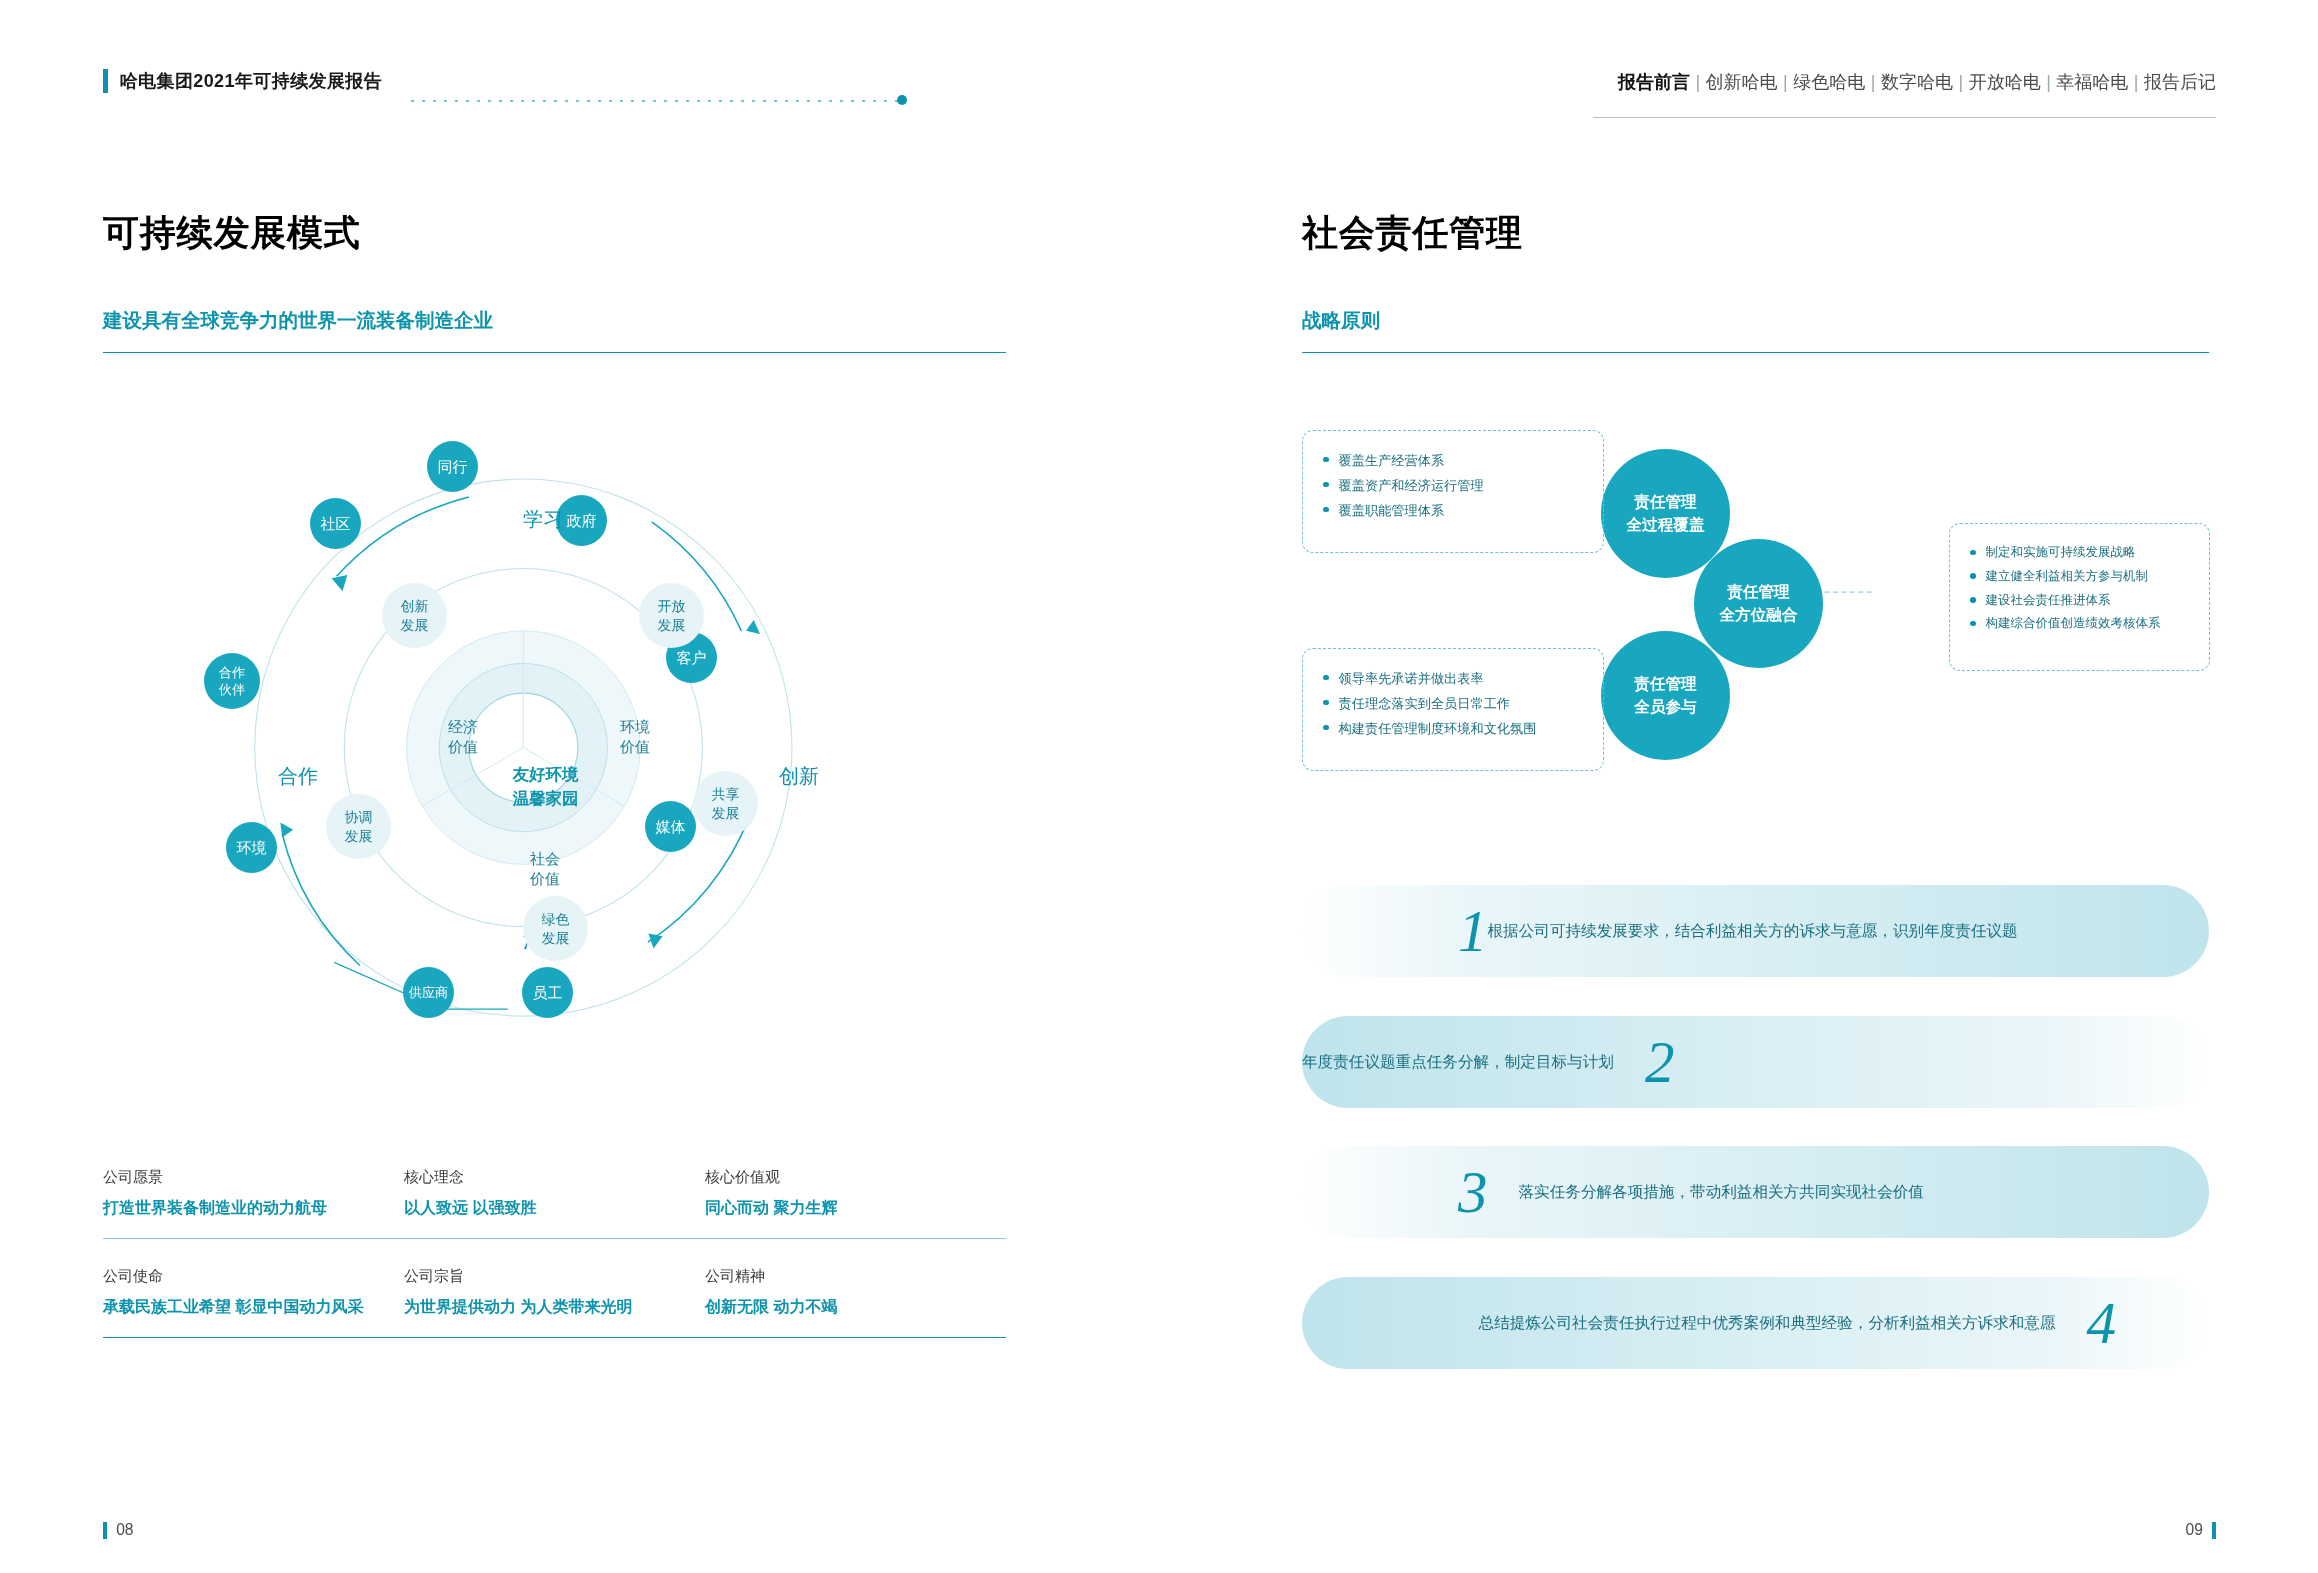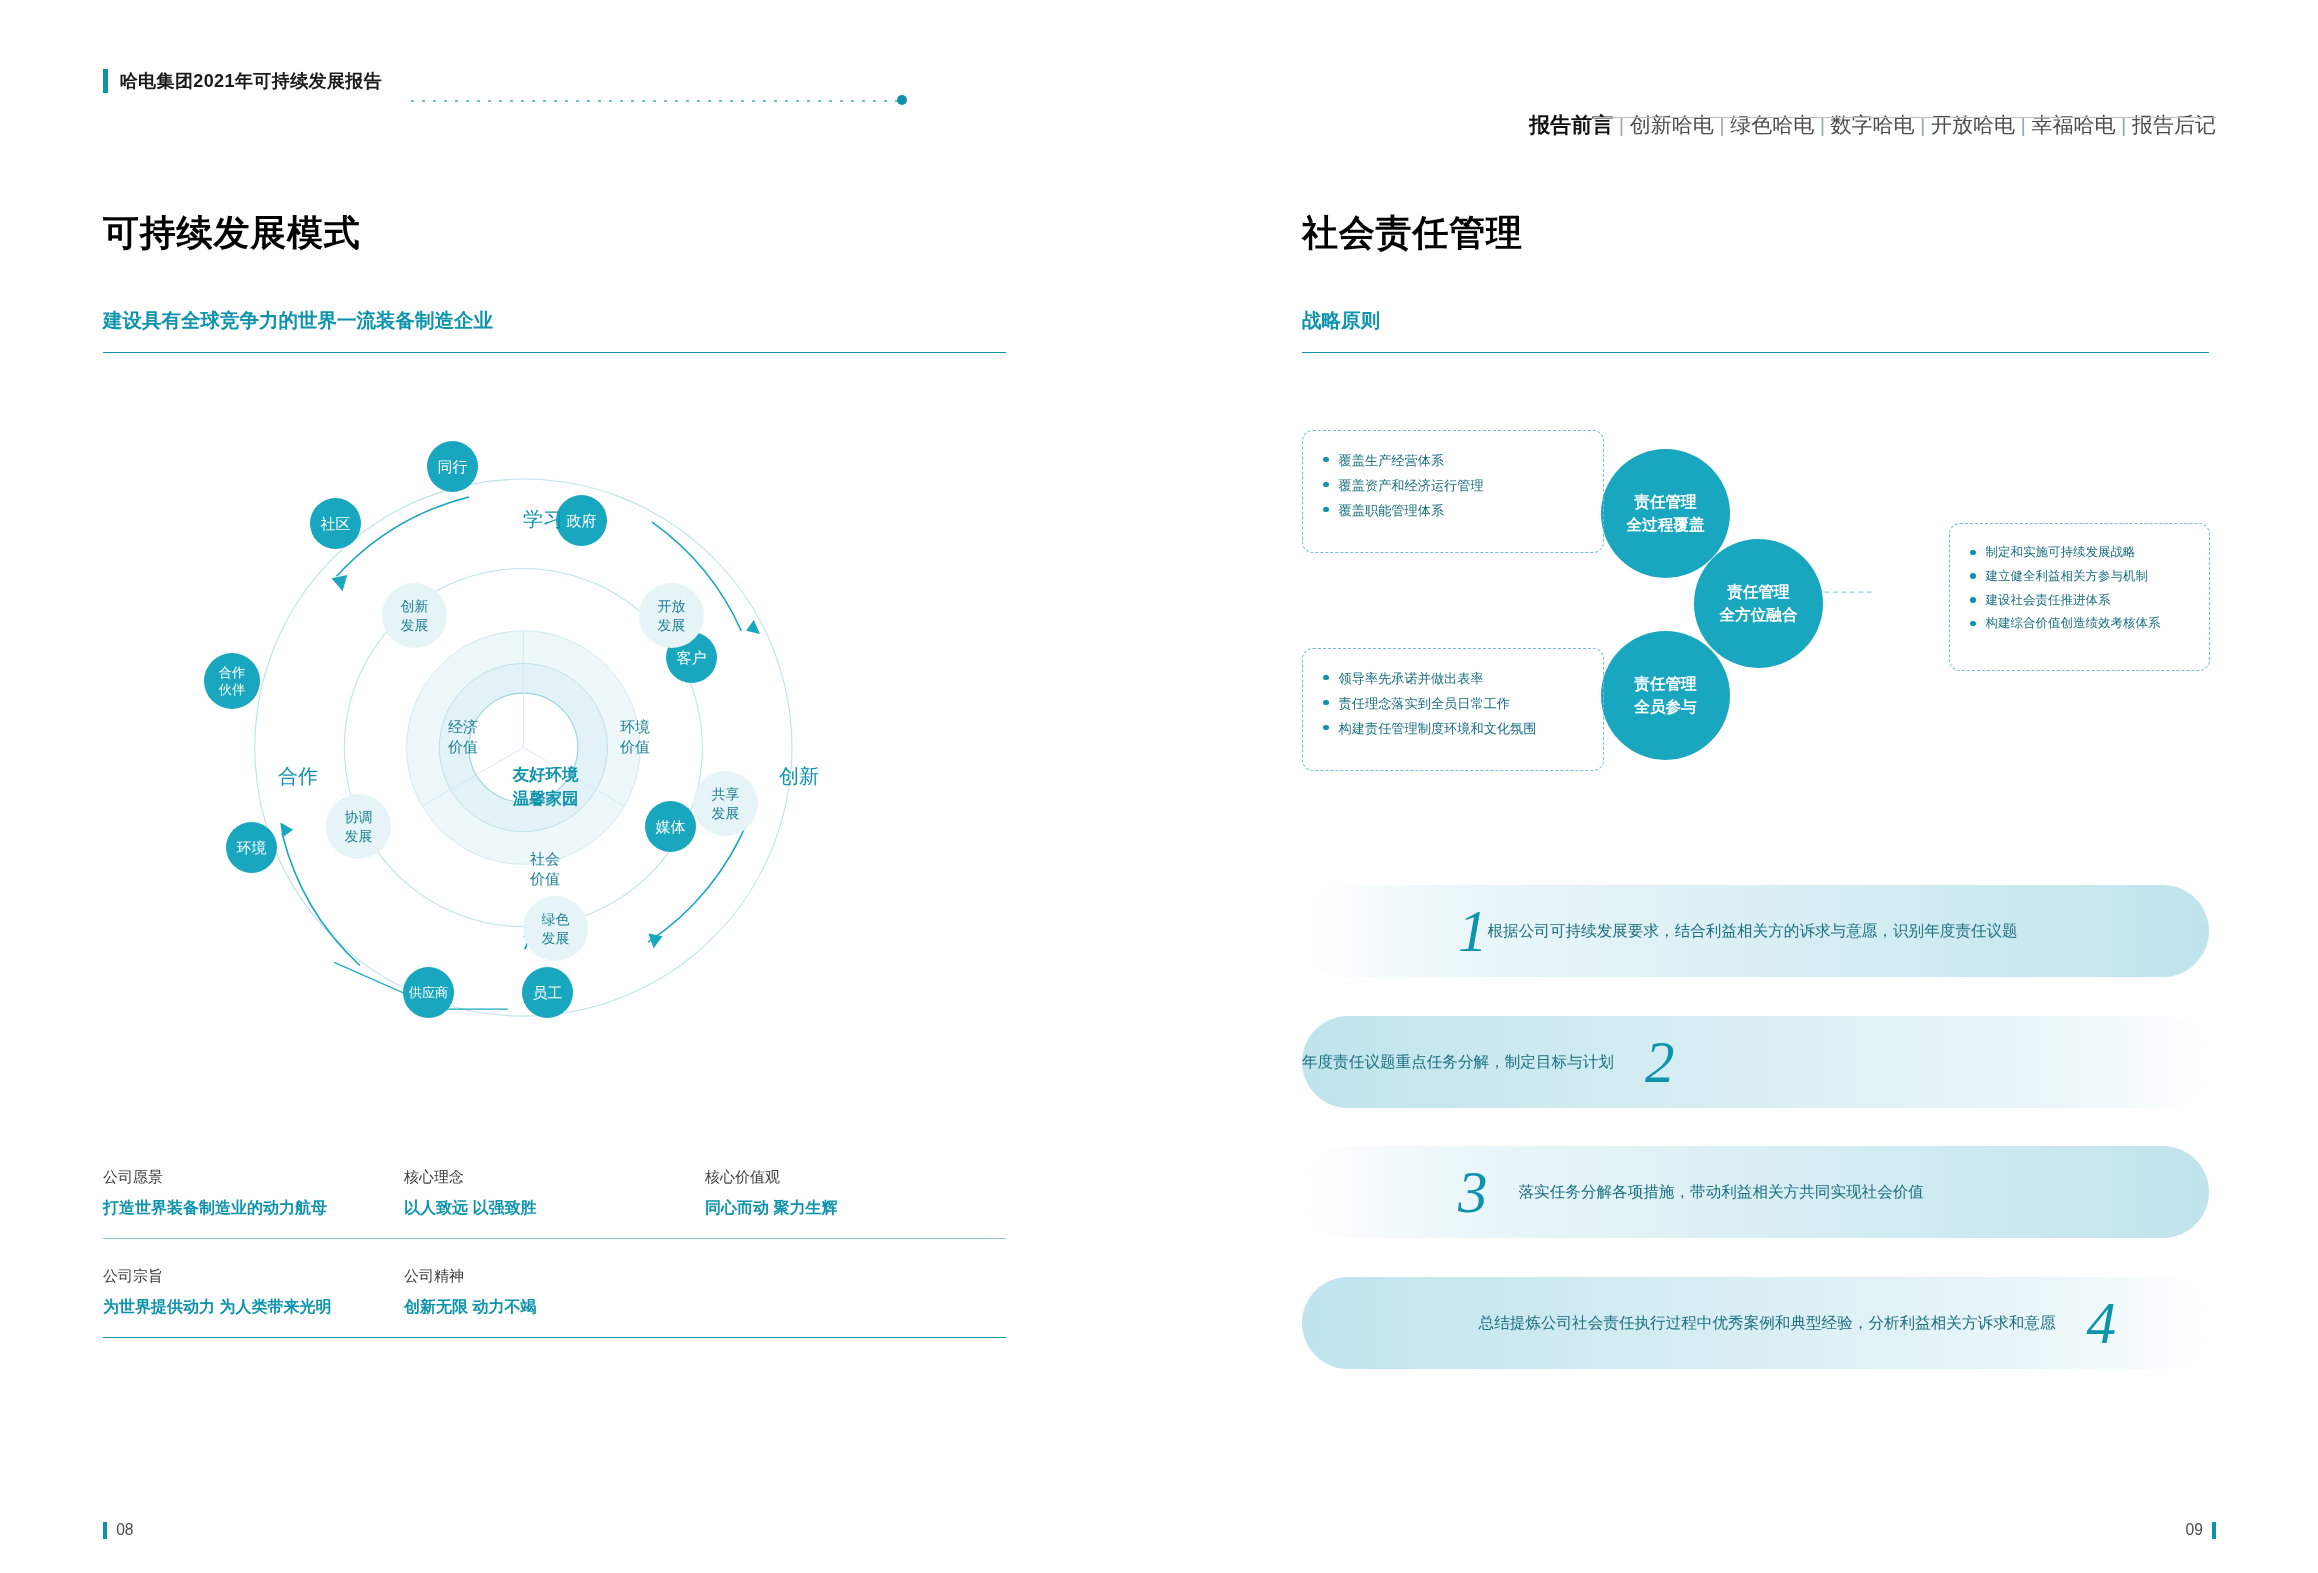--- a/index.html
+++ b/index.html
@@ -8,21 +8,21 @@
 
   
   .hdr-left{position:absolute;left:103px;top:69px;display:flex;align-items:center;gap:12px;}
   .hdr-bar{width:4.7px;height:23.4px;background:#0e93ad;}
   .hdr-title{font-size:18px;font-weight:bold;color:#1a1a1a;letter-spacing:0.4px;}
   .hdr-dots{position:absolute;left:407px;top:100px;width:491px;height:2.3px;
     background-image:radial-gradient(circle,#6ec3d2 1.2px,transparent 1.3px);
     background-size:11px 2.3px;background-repeat:repeat-x;}
   .hdr-dot-end{position:absolute;left:897px;top:95px;width:10px;height:10px;border-radius:50%;background:#0e93ad;}
 
-  .hdr-right{position:absolute;right:103px;top:70px;font-size:21px;color:#4b4b4b;white-space:nowrap;margin-top:41px;}
+  .hdr-right{position:absolute;right:103px;top:70px;font-size:18px;color:#4b4b4b;white-space:nowrap;}
   .hdr-right .cur{color:#111;font-weight:bold;}
   .hdr-right .sep{color:#9aa;padding:0 5.5px;}
   .hdr-rule{position:absolute;right:103px;top:117px;width:623px;height:0.8px;background:#bfbfbf;}
 
   
   h1.sec{position:absolute;font-size:36px;font-weight:bold;color:#000000;margin:0;letter-spacing:0.8px;text-align:center;}
   .sub{position:absolute;font-size:19.5px;font-weight:bold;color:#0e93ad;}
   .rule{position:absolute;height:1.2px;background:#0e93ad;}
 
   
@@ -198,20 +198,24 @@
         <div class="vt-val">以人致远 以强致胜</div>
       </div>
       <div class="vt-cell">
         <div class="vt-lbl">核心价值观</div>
         <div class="vt-val">同心而动 聚力生辉</div>
       </div>
     </div>
     <div class="vt-hr thin"></div>
     <div class="vt-row">
       <div class="vt-cell">
+        <div class="vt-lbl">公司使命</div>
+        <div class="vt-val">承载民族工业希望 彰显中国动力风采</div>
+      </div>
+      <div class="vt-cell">
         <div class="vt-lbl">公司宗旨</div>
         <div class="vt-val">为世界提供动力 为人类带来光明</div>
       </div>
       <div class="vt-cell">
         <div class="vt-lbl">公司精神</div>
         <div class="vt-val">创新无限 动力不竭</div>
       </div>
     </div>
     <div class="vt-hr"></div>
   </div>

